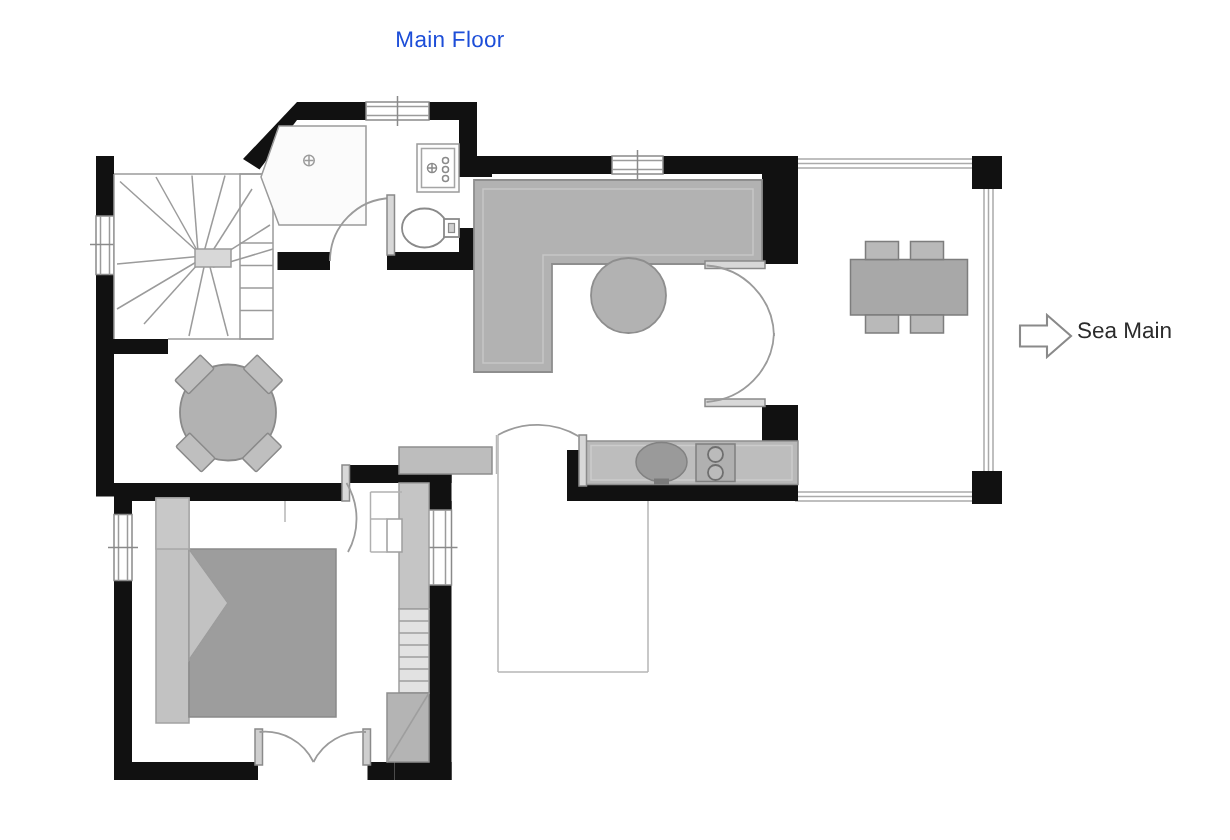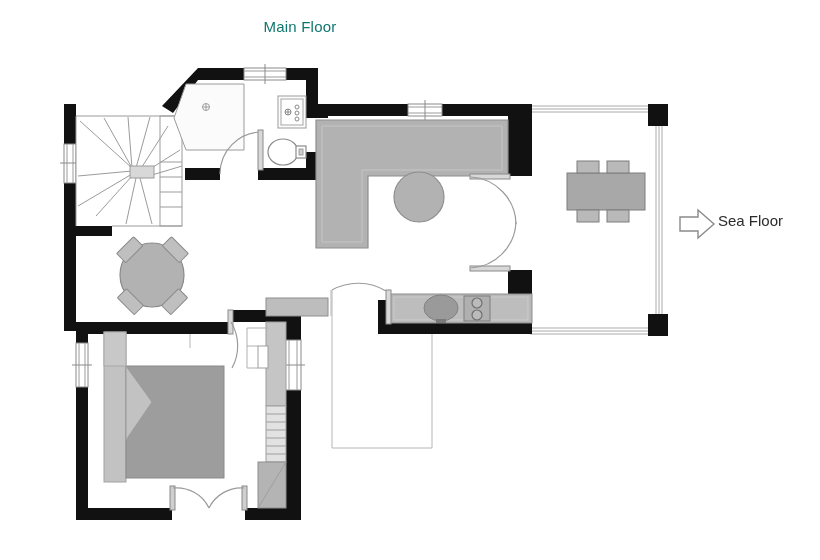--- a/index.html
+++ b/index.html
@@ -20,21 +20,21 @@
     height: 560px;
     background: #ffffff;
   }
   .plan-title {
     position: absolute;
     left: 0;
     top: 18px;
     width: 600px;
     text-align: center;
     font-size: 15px;
-    color: #0f766e;
+    color: #1d4ed8;
     letter-spacing: 0.2px;
   }
   .sea-view-label {
     position: absolute;
     left: 718px;
     top: 212px;
     font-size: 15px;
     color: #2b2b2b;
   }
   svg.plan-svg {
@@ -46,21 +46,21 @@
     display: block;
   }
 </style>
 </head>
 <body>
 
 <div id="plan-root">
 
   <div class="plan-title">Main Floor</div>
 
-  <div class="sea-view-label">Sea Floor</div>
+  <div class="sea-view-label">Sea Main</div>
 
   <svg class="plan-svg" viewBox="0 0 820 560">
 
     <g>
 
       <g>
         <line x1="530" y1="106" x2="662" y2="106" stroke="#aaaaaa" stroke-width="1"></line>
         <line x1="530" y1="109" x2="662" y2="109" stroke="#aaaaaa" stroke-width="1"></line>
         <line x1="530" y1="112" x2="662" y2="112" stroke="#aaaaaa" stroke-width="1"></line>
       </g>

